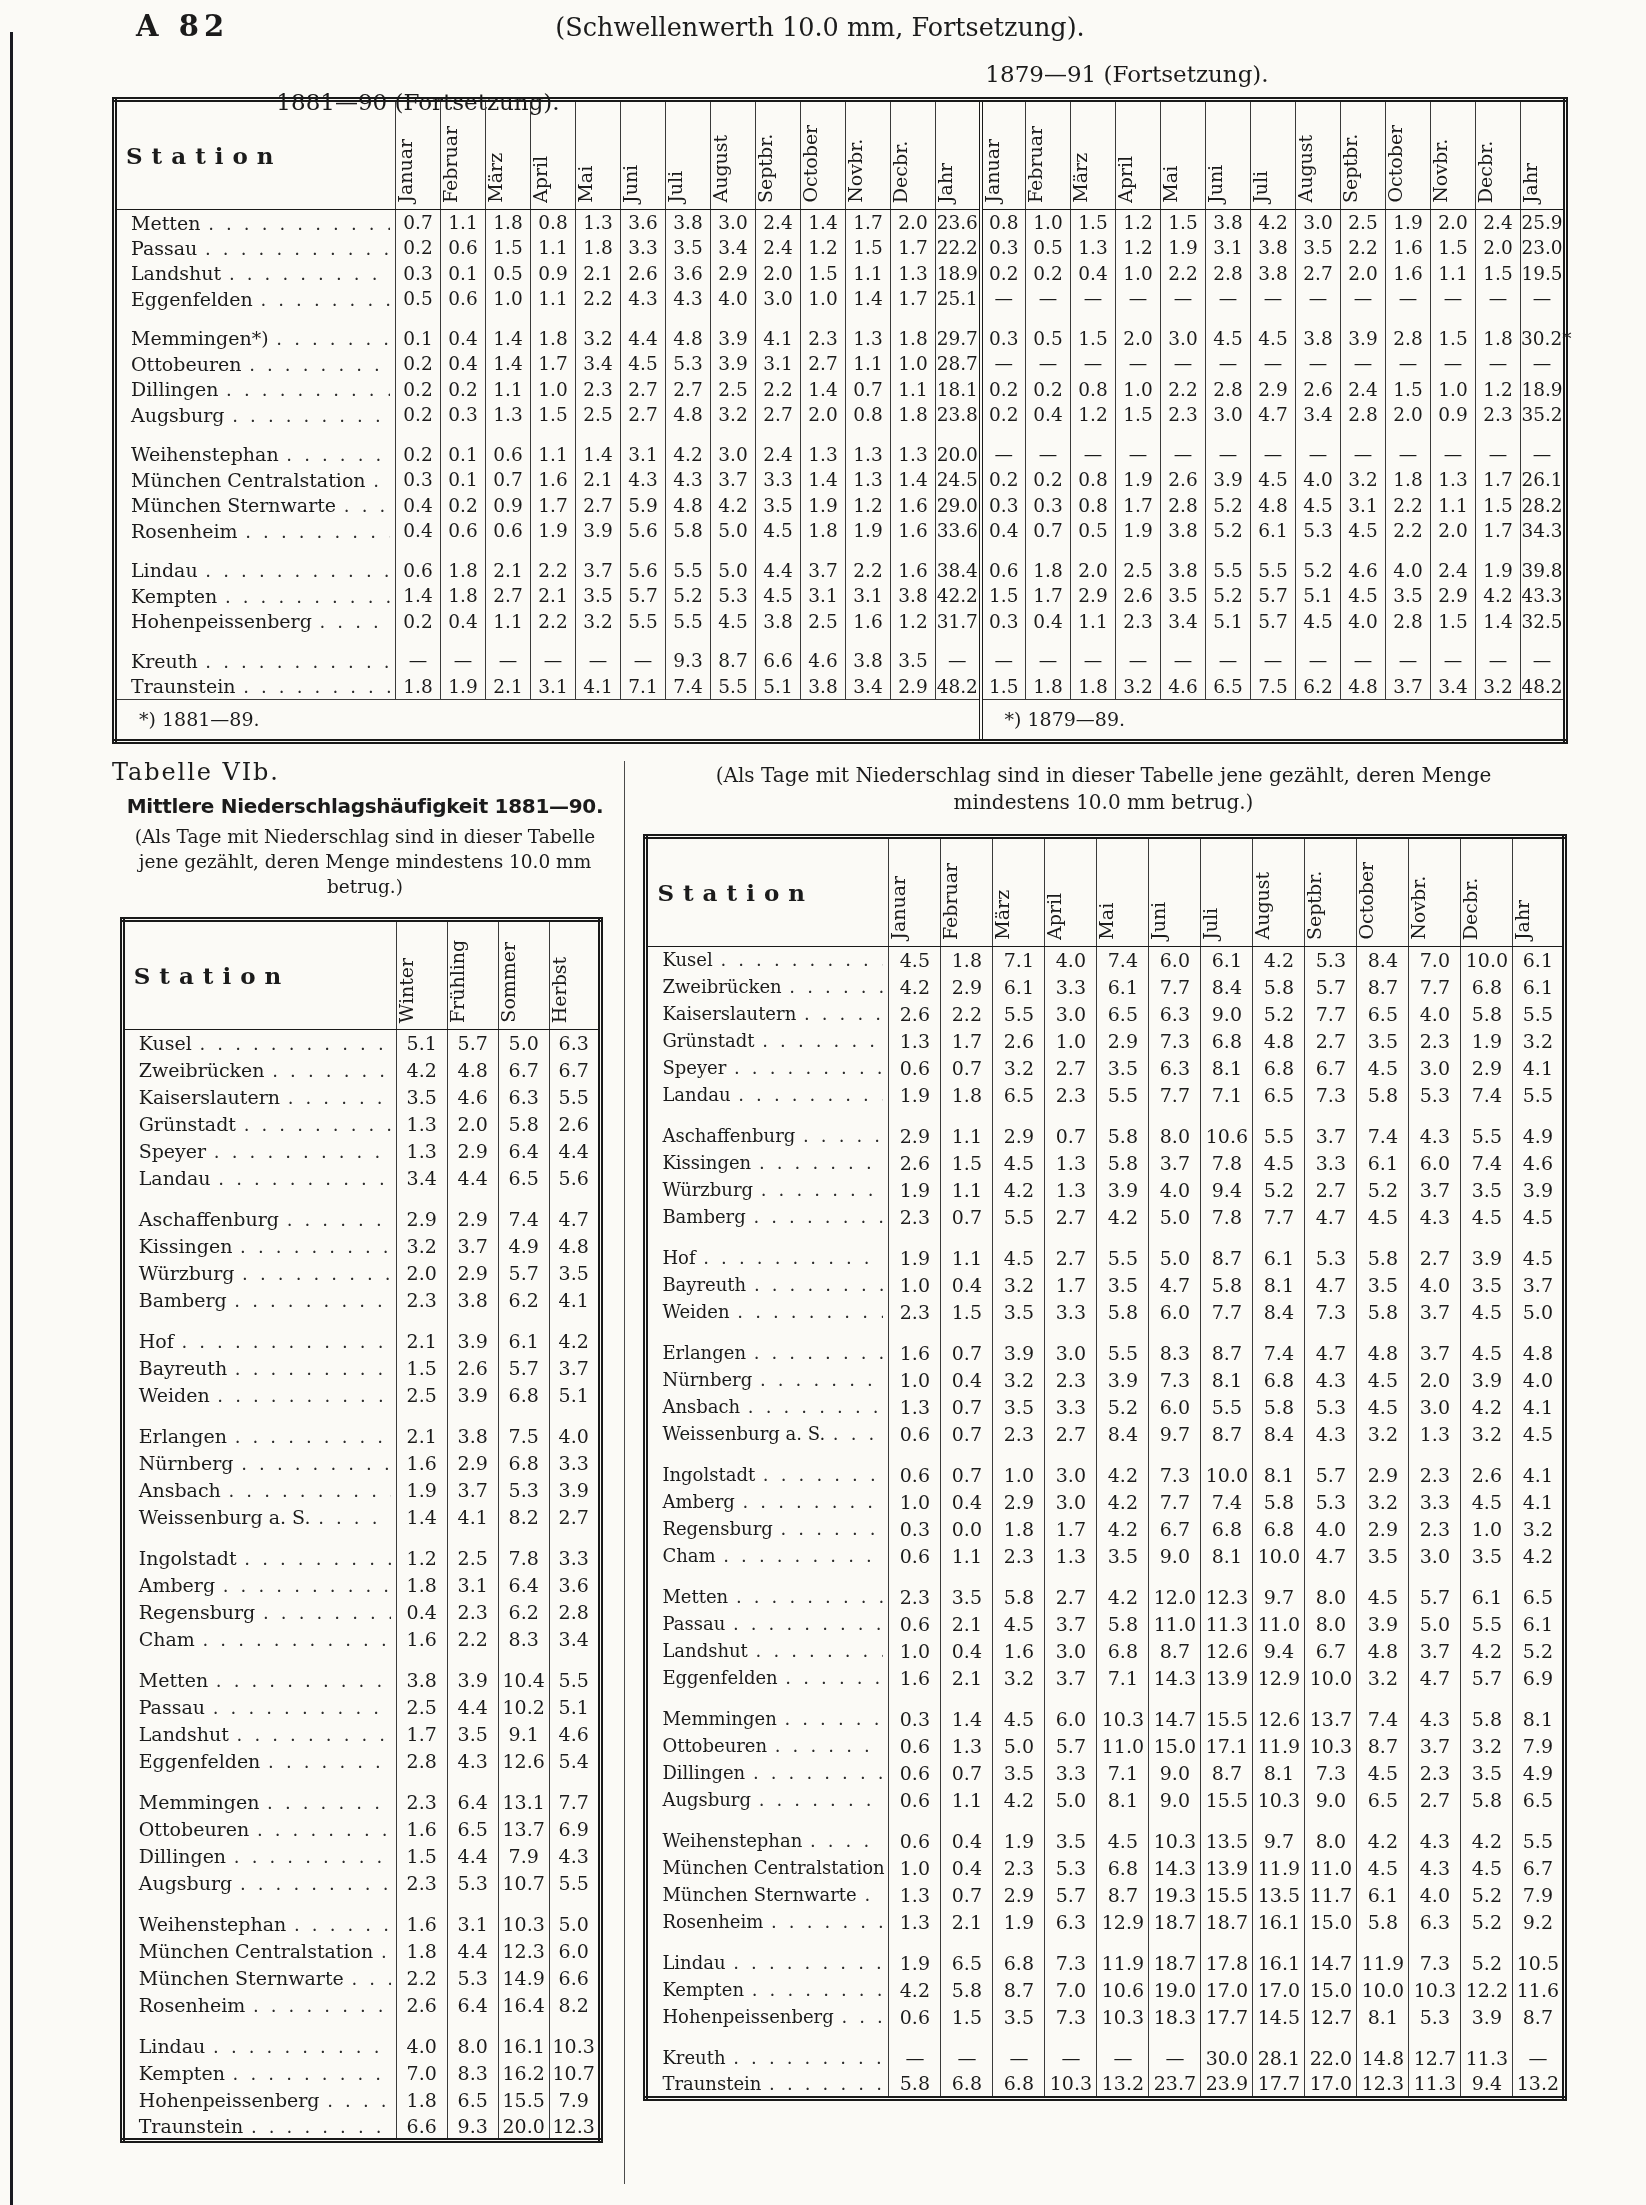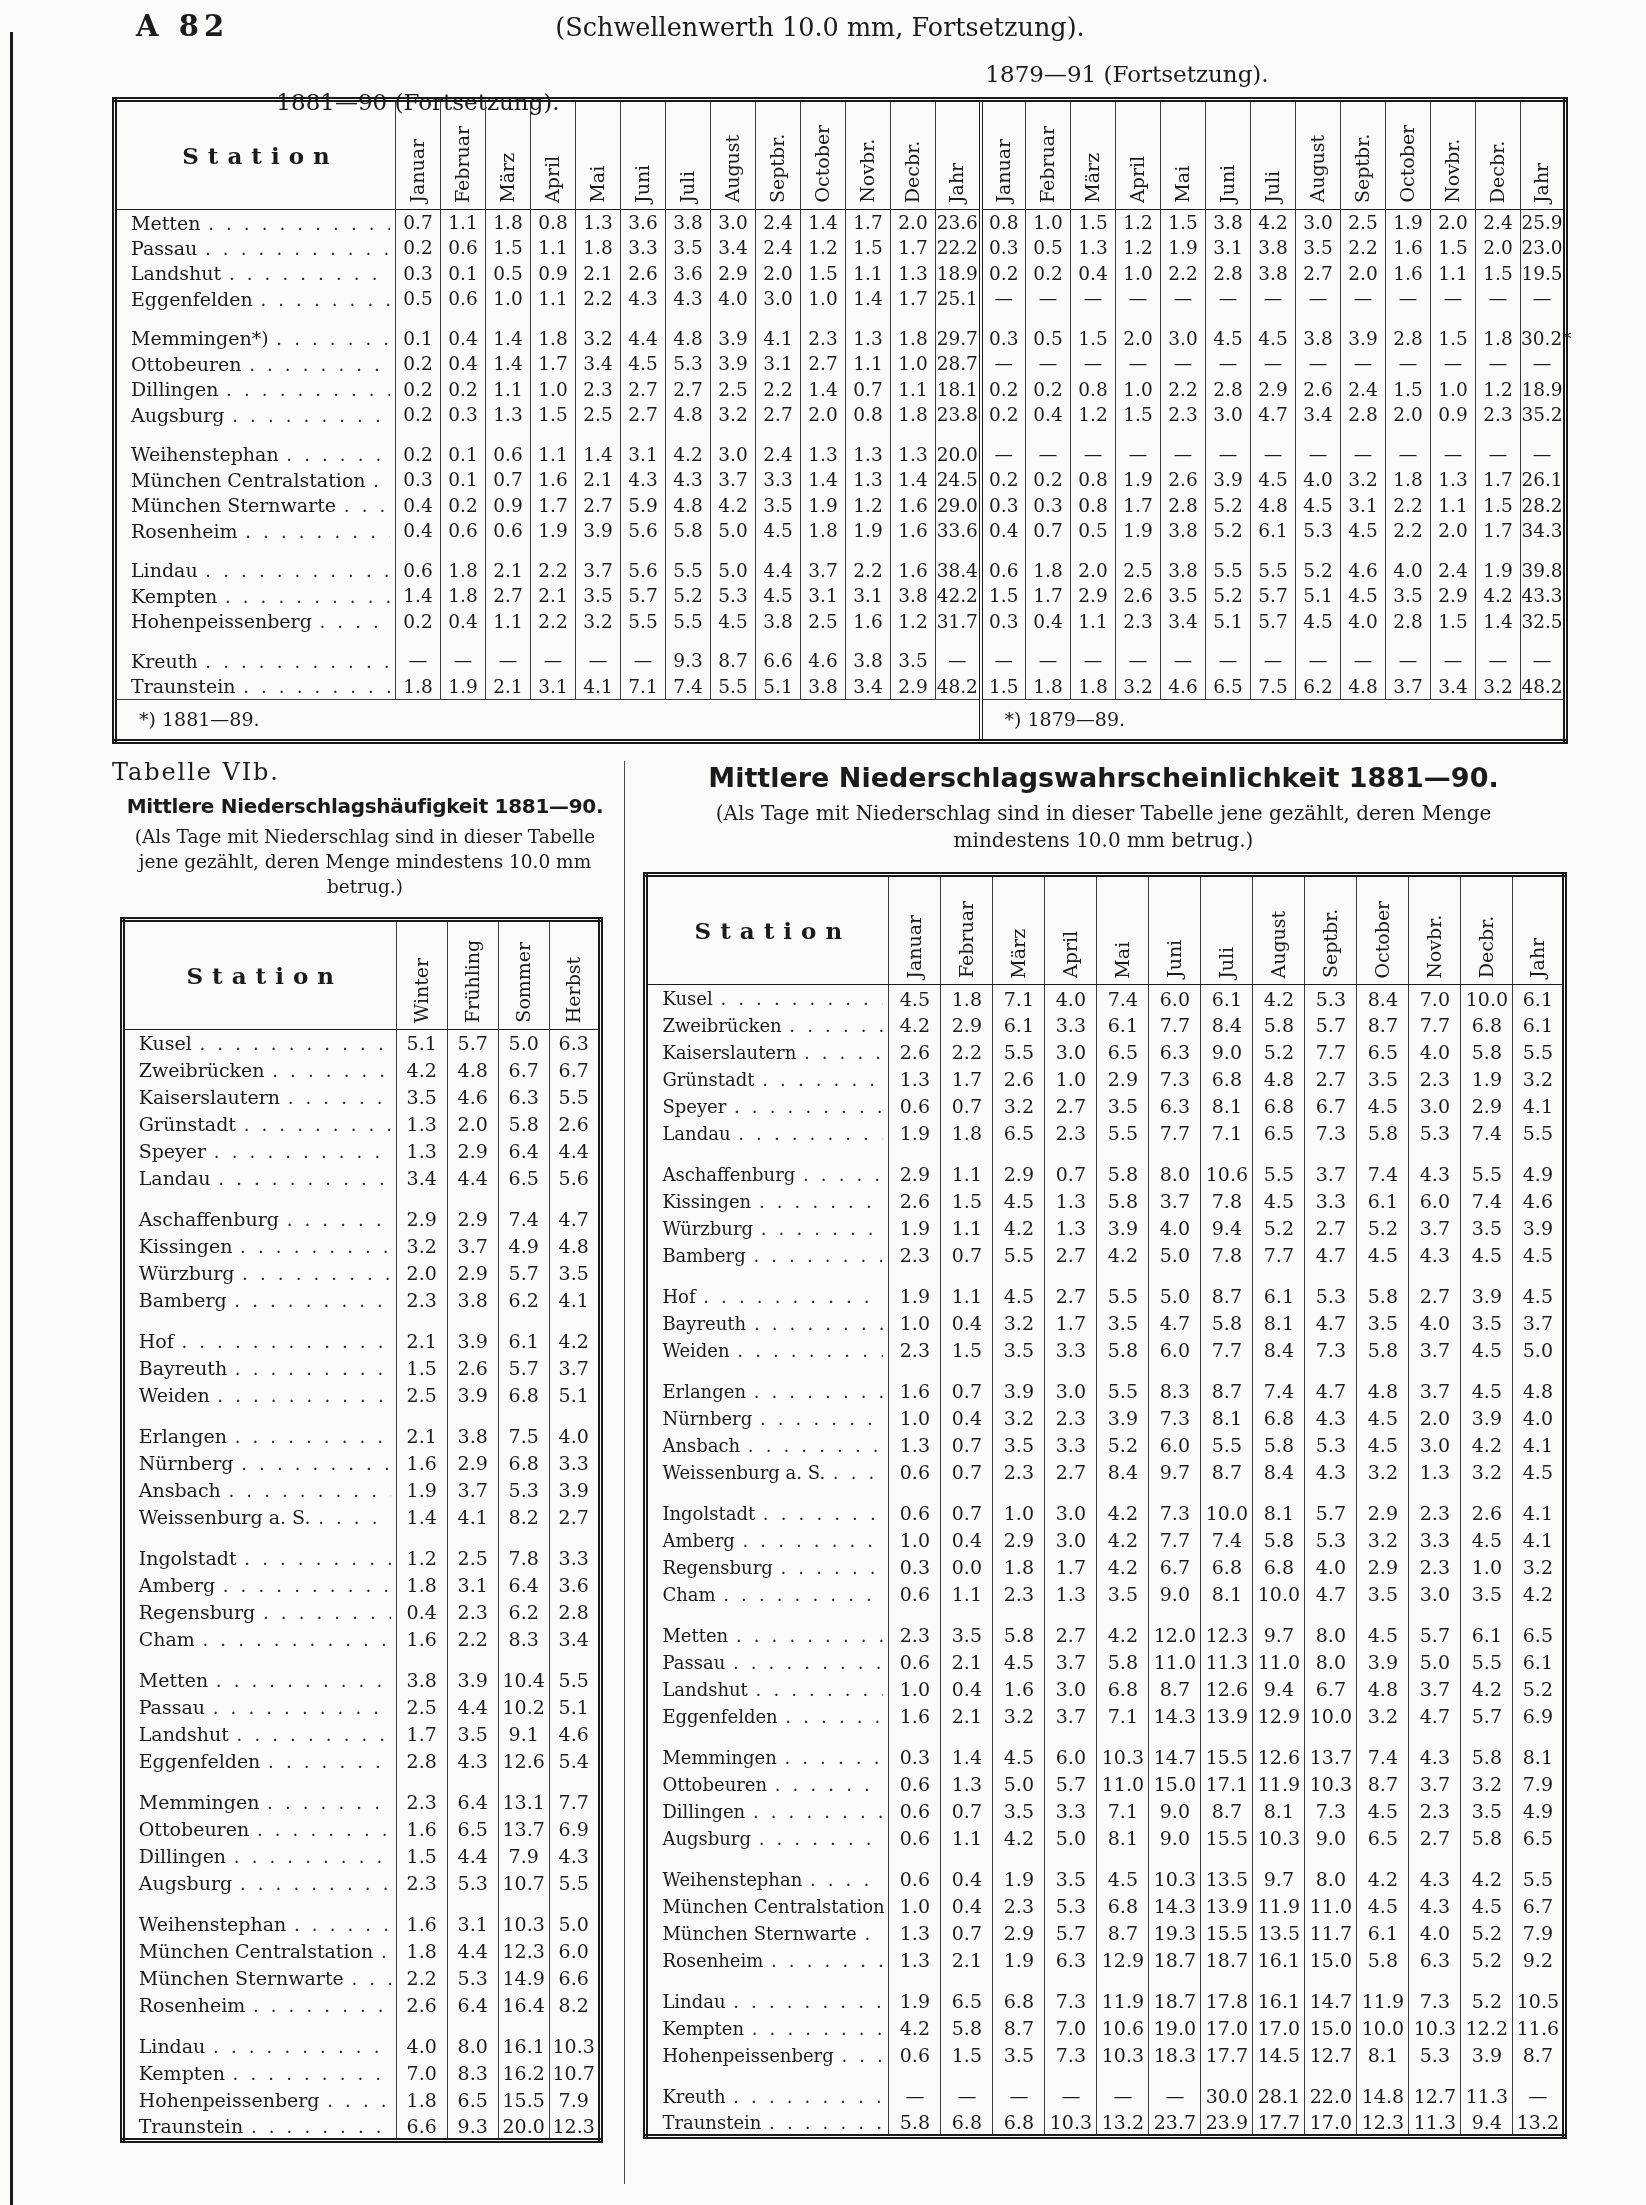--- a/index.html
+++ b/index.html
@@ -18,21 +18,21 @@
   .period-label { position: absolute; top: 61px; transform: translateX(-50%); font-size: 23px; white-space: nowrap; }
   .period-left  { left: 418px; margin-top: 28px; }
   .period-right { left: 1127px; }
 
   .top-table-wrap { position: absolute; left: 112px; top: 97px; }
 
   
   .data-table { border-collapse: collapse; table-layout: fixed; border: 5.1px double #191919; background: transparent; }
   .data-table th, .data-table td { border-left: 1.3px solid #3a3a3a; padding: 0; font-weight: normal; }
   .data-table th:first-child, .data-table td:first-child { border-left: none; }
-  .data-table thead th { border-bottom: 1.9px solid #191919; vertical-align: bottom; text-align: center; height: 110px; }
+  .data-table thead th { border-bottom: 1.9px solid #191919; vertical-align: bottom; text-align: left; height: 110px; }
   .data-table .dbl { border-left: 4.5px double #191919 !important; }
 
   .rot { display: inline-block; writing-mode: vertical-rl; transform: rotate(180deg);
          font-size: 19px; line-height: 1.05; padding: 3.8px 0 9px; white-space: nowrap; }
   .station-head { vertical-align: middle !important; text-align: center; }
   .station-head-label { font-size: 23px; font-weight: bold; letter-spacing: 9px; padding-left: 9px; }
 
   td.val { text-align: center; font-size: 18.5px; height: 25.5px; }
   .t-vib td.val, .t-vic td.val { height: 27px; font-size: 19px; }
 
@@ -1368,21 +1368,20 @@
             <td class="val">9.3</td>
             <td class="val">20.0</td>
             <td class="val">12.3</td>
           </tr>
         </tbody>
       </table>
     </div>
 </section>
 
 <section class="bottom-section-right">
-  <div class="tab-title">Mittlere Niederschlagswahrscheinlichkeit 1881—90.</div>
   <div class="tab-subtitle">(Als Tage mit Niederschlag sind in dieser Tabelle jene gezählt, deren Menge mindestens 10.0 mm betrug.)</div>
   <div id="vic-table">
       <table class="data-table t-vic" style="width: 915px;">
         <colgroup>
           <col style="width: 243px;">
           <col style="width: 52px;">
           <col style="width: 52px;">
           <col style="width: 52px;">
           <col style="width: 52px;">
           <col style="width: 52px;">

